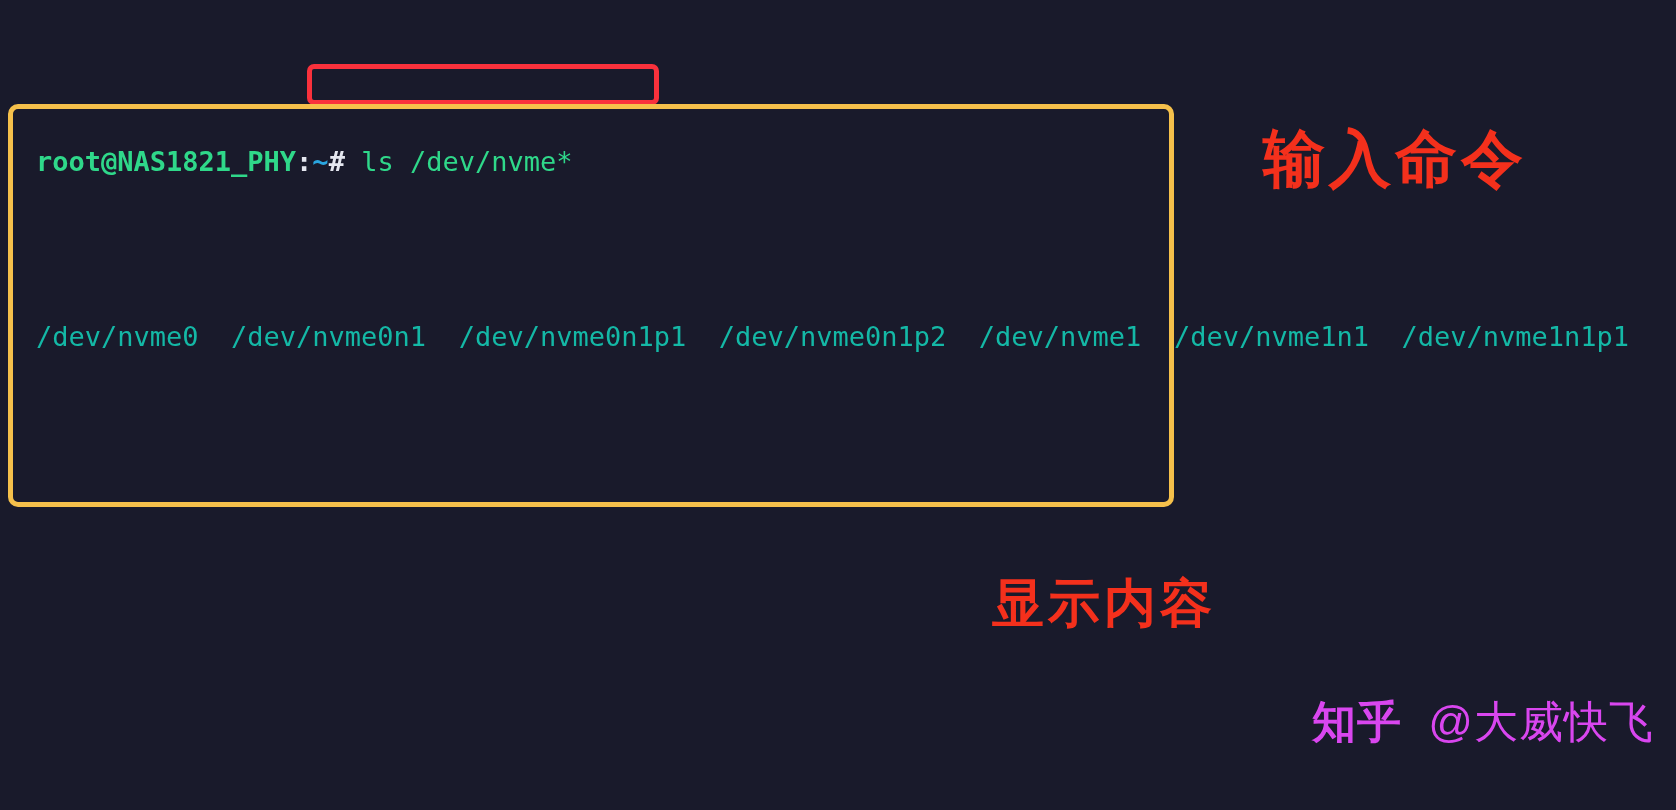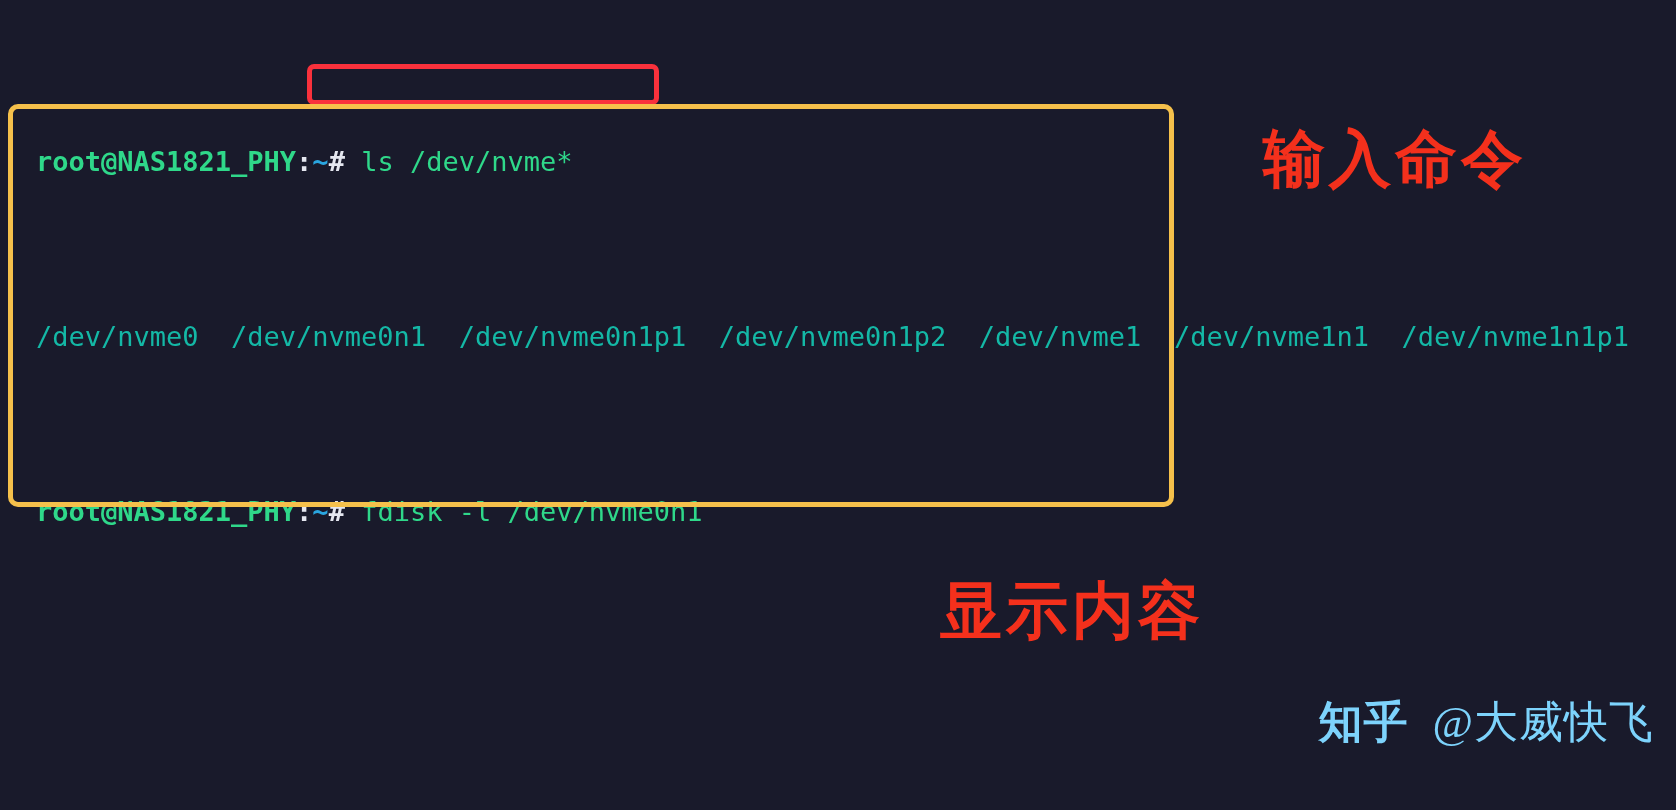--- a/index.html
+++ b/index.html
@@ -56,29 +56,29 @@
   
   .anno {
     position: absolute;
     color: #f4301c;
     font-family: "DejaVu Sans", "Liberation Sans", sans-serif;
     font-weight: bold;
     white-space: nowrap;
     margin-top: 34px;
   }
   #anno-input { left: 1263px; top: 83px; font-size: 62px; letter-spacing: 4px; }
-  #anno-output { left: 940px; top: 535px; font-size: 62px; letter-spacing: 4px; }
+  #anno-output { left: 992px; top: 535px; font-size: 52px; letter-spacing: 4px; }
 
   
   #watermark {
     position: absolute;
     right: 22px;
     bottom: 58px;
-    color: #7dd3fc;
-    font-family: Liberation Serif, serif;
+    color: #d946ef;
+    font-family: Liberation Sans, sans-serif;
     font-size: 44px;
     font-weight: bold;
     letter-spacing: 1px;
     white-space: nowrap;
   }
   #watermark .wm-at { font-weight: normal; }
 </style>
 </head>
 <body>
 
@@ -86,21 +86,20 @@
 
   <div class="term">
 
     
     <div class="line"><span class="prompt-host">root@NAS1821_PHY</span><span class="prompt-colon">:</span><span class="prompt-tilde">~</span><span class="prompt-hash">#</span><span class="c-green"> </span><span class="c-green">ls /dev/nvme*</span></div>
 
     
     <div class="line c-orange">/dev/nvme0  /dev/nvme0n1  /dev/nvme0n1p1  /dev/nvme0n1p2  /dev/nvme1  /dev/nvme1n1  /dev/nvme1n1p1</div>
 
     
-    <div class="line"><span class="prompt-host">root@NAS1821_PHY</span><span class="prompt-colon">:</span><span class="prompt-tilde">~</span><span class="prompt-hash">#</span><span class="c-green"> </span><span class="c-green">fdisk -l /dev/nvme0n1</span></div>
 
     
     
     
     
     
     
     
     
     

